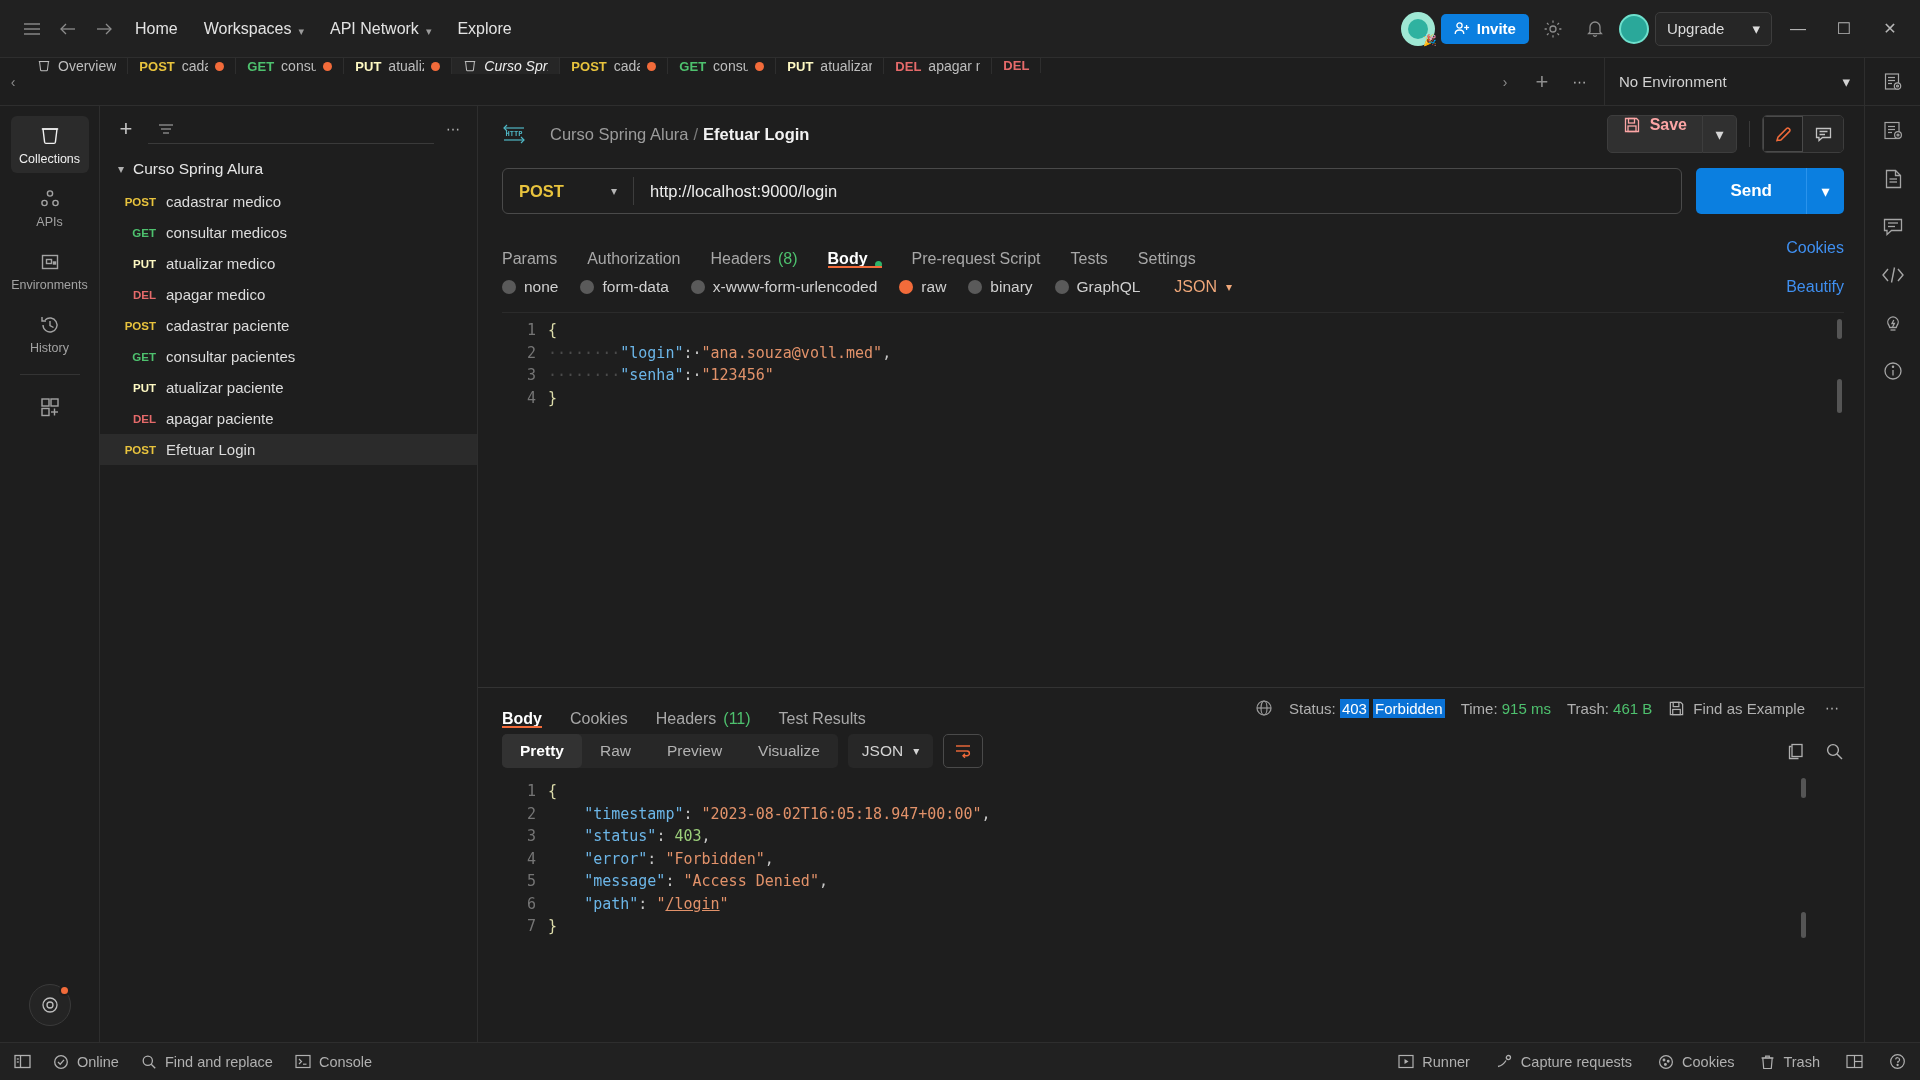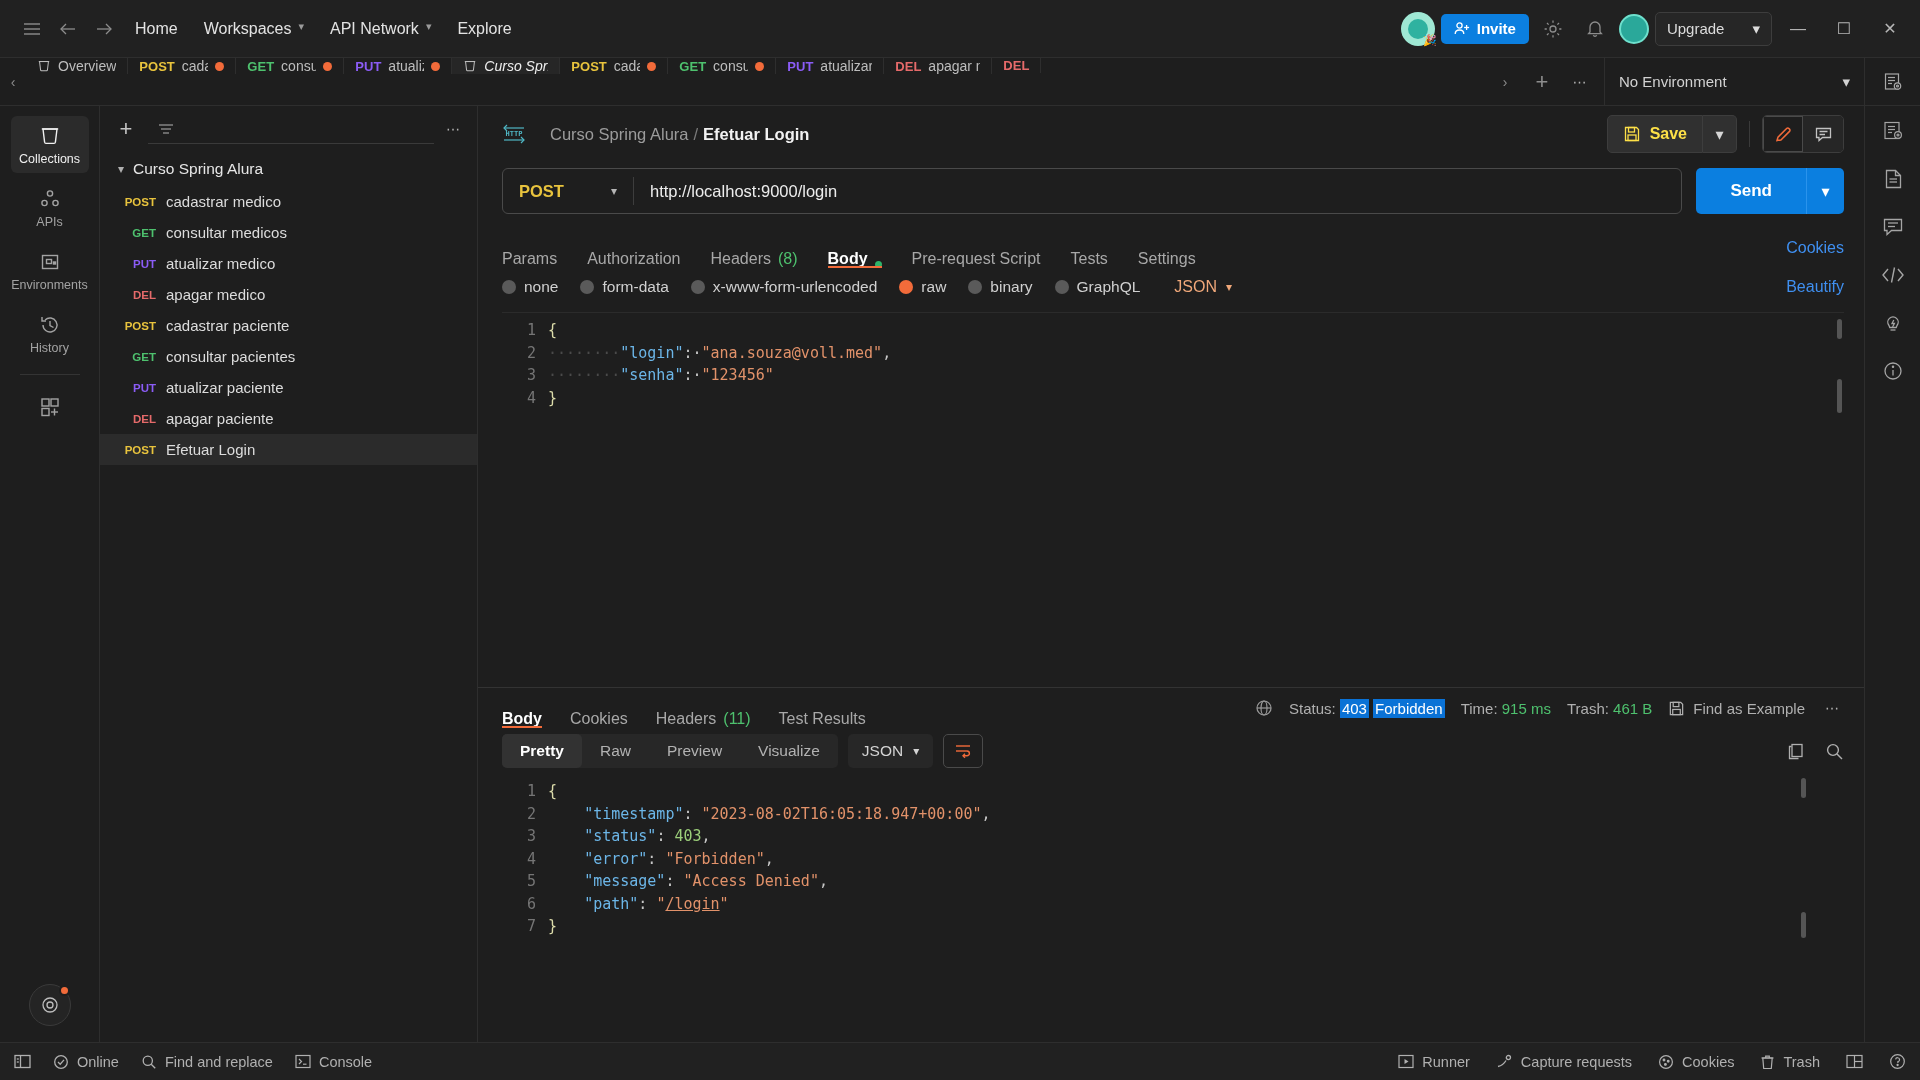--- a/index.html
+++ b/index.html
@@ -21,21 +21,21 @@
     border-bottom: 1px solid #2e2e2e;
     position: relative;
   }
   .tb-left { display:flex; align-items:center; gap: 0px; padding-left: 14px; }
   .icon-btn {
     width: 36px; height: 36px; display:flex; align-items:center; justify-content:center;
     border-radius: 4px; color:#8d8d8d;
   }
   .nav-link {
     padding: 7px 13px; font-size: 16px; color: #e3e3e3; border-radius: 4px;
-    display:flex; align-items:flex-start; gap:7px; white-space:nowrap;
+    display:flex; align-items:flex-end; gap:7px; white-space:nowrap;
   }
   .nav-link .chev { color:#9b9b9b; font-size:11px; }
   .search-wrap {
     position:absolute; left: 50%; transform: translateX(-50%);
     width: 360px; height: 36px;
     background: #1b1b1b; border: 1px solid #3a3a3a; border-radius: 6px;
     display:flex; align-items:center; justify-content:center; gap:9px;
     color:#9a9a9a; font-size: 15px;
   }
   .tb-right { margin-left:auto; display:flex; align-items:center; gap: 6px; padding-right: 10px; }
@@ -72,21 +72,21 @@
   .tab-arrow { width:26px; display:flex; align-items:center; justify-content:center; color:#8d8d8d; font-size:14px; flex:0 0 26px;}
   .tab {
     display:flex; align-items:center; gap:7px; padding: 0 11px;
     border-right:1px solid #2e2e2e; font-size:14px; color:#bdbdbd;
     white-space:nowrap; overflow:hidden; flex: 0 0 auto; max-width: 108px;
   }
   .tab.active { background:#262626; color:#eee; }
   .tab .m { font-weight:700; font-size:13px; }
   .tab .lbl { overflow:hidden; text-overflow:clip; }
   .tab .dot { width:9px; height:9px; border-radius:50%; background:#f26b3a; flex:0 0 9px; }
-  .m-post{color:#e8c33d} .m-get{color:#4ec16e} .m-put{color:#8b5cf6} .m-del{color:#e56a6a}
+  .m-post{color:#e8c33d} .m-get{color:#4ec16e} .m-put{color:#fef9c3} .m-del{color:#e56a6a}
   .tab-end { display:flex; align-items:center; gap:2px; padding:0 6px; }
   .env-block {
     width: 260px; flex:0 0 260px; border-left:1px solid #2e2e2e;
     display:flex; align-items:center; justify-content:space-between;
     padding: 0 14px; font-size:15px; color:#d2d2d2;
   }
   .rail-pad { width: 56px; flex:0 0 56px; border-left:1px solid #2e2e2e; display:flex;align-items:center;justify-content:center;color:#a8a8a8;}
 
   
   .main { flex:1; display:flex; min-height:0; }
@@ -127,21 +127,21 @@
 
   
   .center { flex:1; min-width:0; display:flex; flex-direction:column; background:#1e1e1e; }
   .crumb-row { height: 56px; flex:0 0 56px; display:flex; align-items:center; padding: 0 20px 0 24px; gap:24px; }
   .http-ic { color:#4fb6c4; font-size:11px; font-weight:700; line-height:1; text-align:center;}
   .crumb { font-size:16.5px; color:#9b9b9b; }
   .crumb b { color:#f2f2f2; font-weight:700; }
   .crumb .sl { color:#7c7c7c; padding: 0 5px; }
   .crumb-right { margin-left:auto; display:flex; align-items:center; gap:12px; }
   .save-btn { height:38px; background:#303030; border:1px solid #3d3d3d; border-radius:5px 0 0 5px;
-              display:flex; align-items:center; gap:9px; padding: 0 15px; font-size:16px; color:#fde047; font-weight:600;}
+              display:flex; gap:9px; padding: 0 15px; font-size:16px; color:#fca5a5; font-weight:600;}
   .save-caret { height:38px; width:34px; background:#303030; border:1px solid #3d3d3d; border-left:none; border-radius:0 5px 5px 0;
                 display:flex;align-items:center;justify-content:center;color:#d6d6d6;}
   .vline { width:1px; height:26px; background:#3a3a3a; }
   .tg { height:38px; display:flex; border:1px solid #3d3d3d; border-radius:5px; overflow:hidden; }
   .tg div { width:40px; display:flex; align-items:center; justify-content:center; background:#262626; }
   .tg div.on { background:#1e1e1e; border:1px solid #4a4a4a; }
 
   .url-row { display:flex; align-items:center; gap: 14px; padding: 6px 20px 14px 24px; }
   .url-box { flex:1; height: 46px; border:1px solid #4a4a4a; border-radius:6px; background:#1e1e1e;
              display:flex; align-items:center; }

